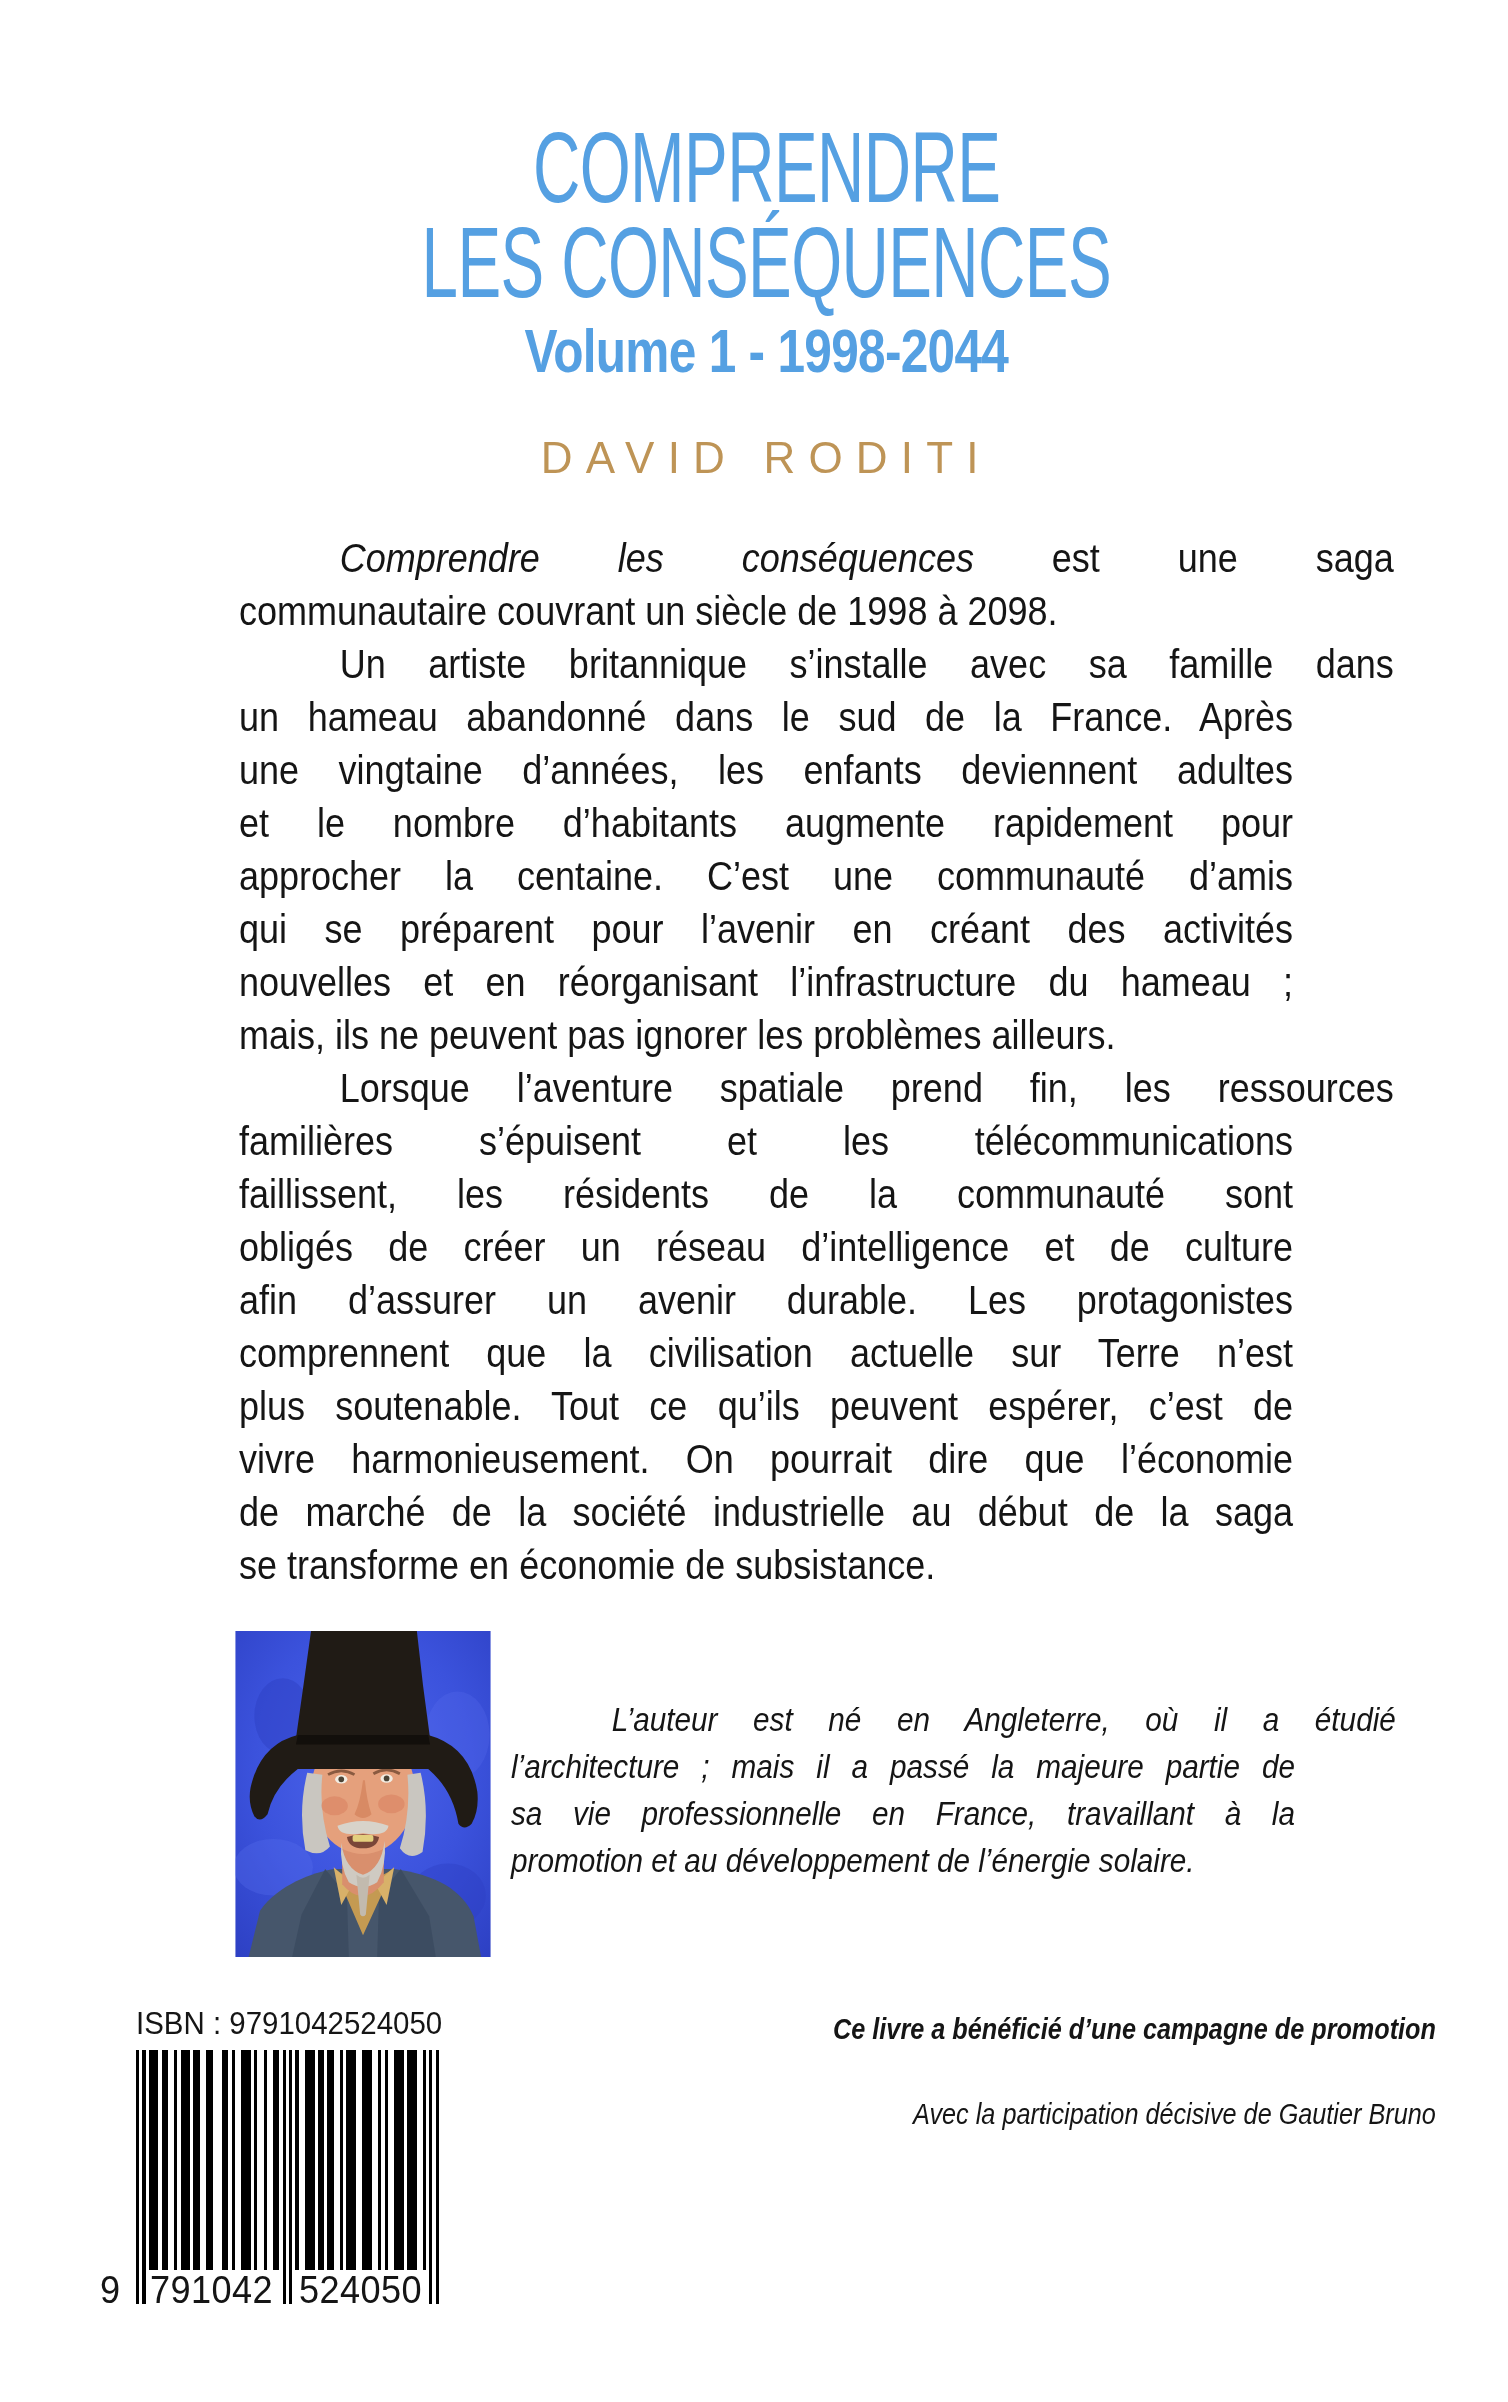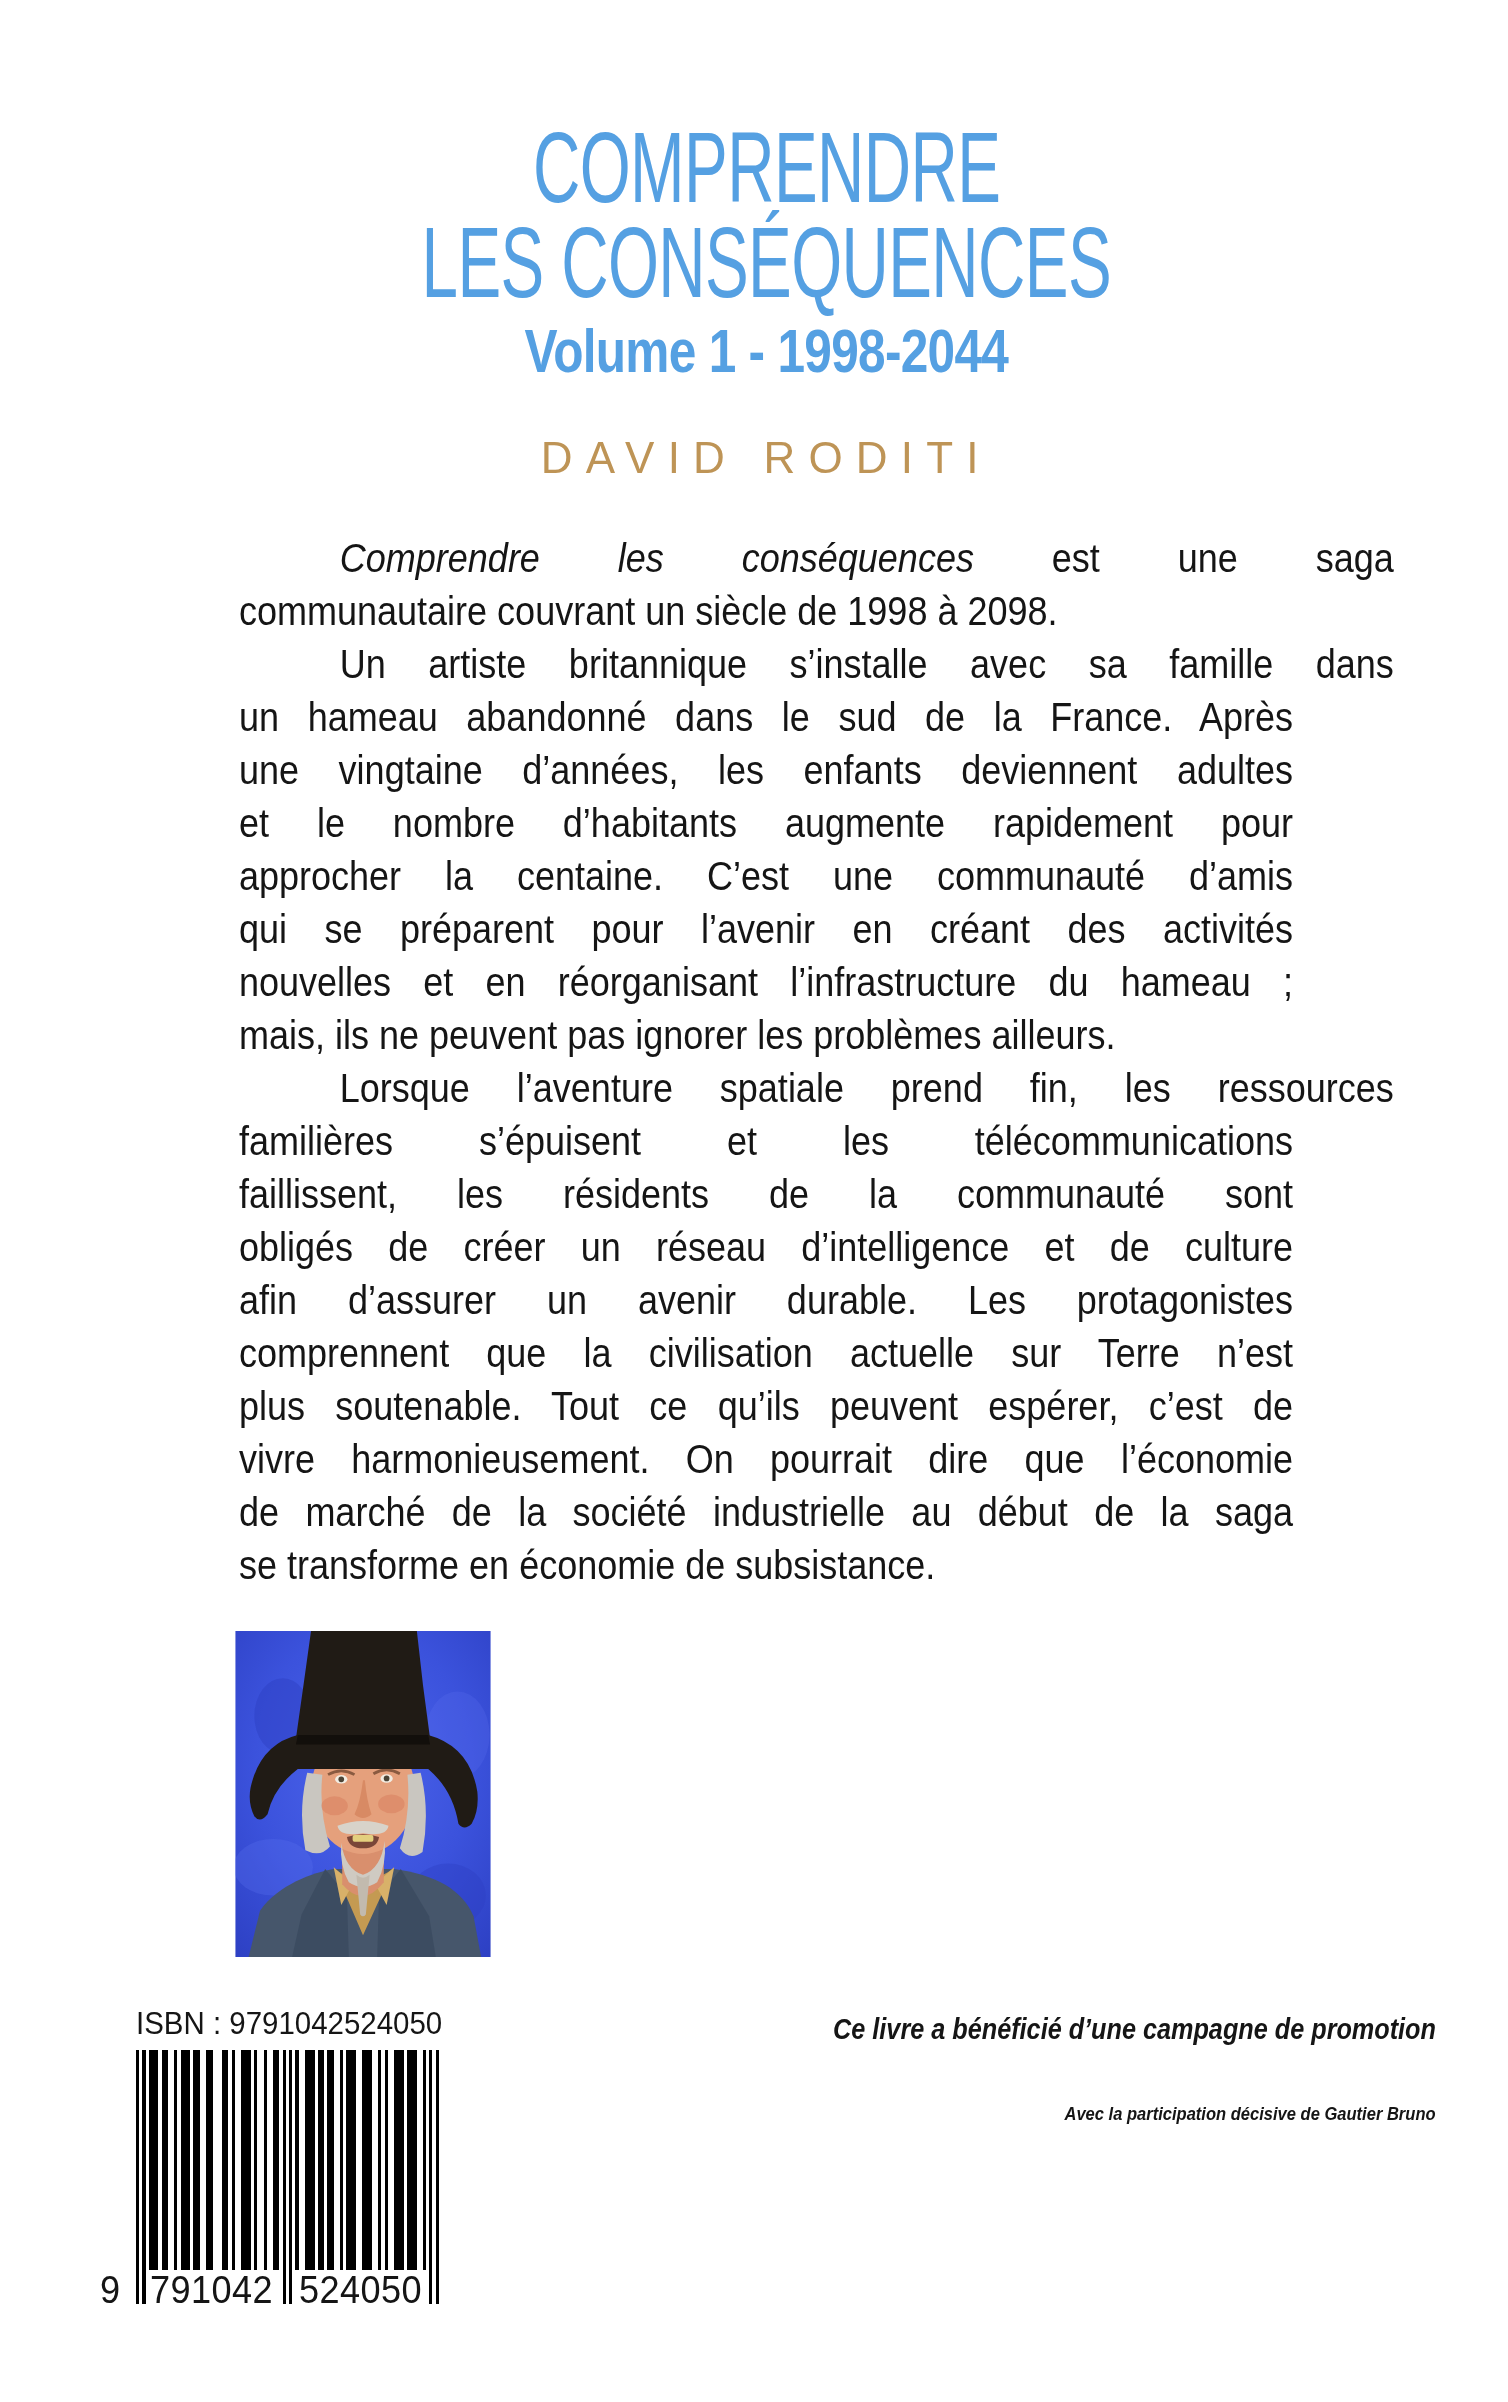--- a/index.html
+++ b/index.html
@@ -30,21 +30,21 @@
               transform:scaleX(0.95);transform-origin:0 0;}
   .barcode{position:absolute;left:136px;top:2050px;width:305px;height:254px;display:flex;align-items:flex-start;}
   .bc-digit{position:absolute;font-size:38px;white-space:nowrap;transform:scaleX(0.95);transform-origin:0 0;}
   .bc-first{left:100px;top:2269px;}
   .bc-g1{left:150px;top:2269px;width:129px;display:flex;justify-content:space-between;}
   .bc-g2{left:299px;top:2269px;width:129px;display:flex;justify-content:space-between;}
   .footer-right{position:absolute;right:72px;top:2008px;width:719px;text-align:right;}
   .fr-line{white-space:nowrap;}
   .fr-line>span{display:inline-block;transform:scaleX(0.87);transform-origin:100% 50%;}
   .promo{font-size:29px;font-weight:700;font-style:italic;line-height:42px;}
-  .participation{font-size:19px;font-weight:700;font-style:italic;line-height:38px;margin-top:45px;}
+  .participation{font-size:29px;font-weight:400;font-style:italic;line-height:38px;margin-top:45px;}
   .price{font-size:42px;font-weight:700;font-style:italic;line-height:51px;margin-top:78px;}
   .website{font-size:42px;font-weight:700;font-style:italic;line-height:53px;}
 </style>
 </head>
 <body>
 
 <div class="page">
 
   <div class="centered t1">
     <span class="t-line title-blue" style="color: rgb(85, 160, 226);">COMPRENDRE</span>
@@ -127,20 +127,26 @@
       <rect x="124" y="216" width="22" height="7" rx="2" fill="#e3cf7e"></rect>
       <path d="M112,224 Q116,252 135,258 Q154,252 158,222 Q160,248 150,266 Q135,276 120,266 Q110,248 112,224 Z" fill="#cfcac2"></path>
       <path d="M128,258 L132,300 Q135,304 138,300 L142,258 Q135,264 128,258 Z" fill="#c2baae"></path>
 
       <path d="M80,0 L192,0 Q198,58 206,114 L64,114 Q72,58 80,0 Z" fill="#201b15"></path>
       <path d="M16,166 Q26,120 66,110 L204,110 Q248,122 256,170 Q258,190 250,204 Q242,212 236,204 Q230,168 204,146 L66,146 Q40,166 34,194 Q26,204 20,196 Q13,182 16,166 Z" fill="#201b15"></path>
       <path d="M66,110 L204,110 L206,120 L64,120 Z" fill="#120f0b"></path>
     </svg>
   </div>
 
+  <div class="bio" id="bio">
+      <div class="bio-line just ind">L’auteur est né en Angleterre, où il a étudié</div>
+      <div class="bio-line just">l’architecture ; mais il a passé la majeure partie de</div>
+      <div class="bio-line just">sa vie professionnelle en France, travaillant à la</div>
+      <div class="bio-line nojust">promotion et au développement de l’énergie solaire.</div>
+    </div>
 
   <div class="isbn-label">ISBN : 9791042524050</div>
   <div class="barcode" id="barcode">
       <span style="width: 3.2px; height: 254px; background: rgb(0, 0, 0); flex: 0 0 auto;"></span>
       <span style="width: 3.2px; height: 254px; background: transparent; flex: 0 0 auto;"></span>
       <span style="width: 3.2px; height: 254px; background: rgb(0, 0, 0); flex: 0 0 auto;"></span>
       <span style="width: 3.2px; height: 220px; background: transparent; flex: 0 0 auto;"></span>
       <span style="width: 3.2px; height: 220px; background: rgb(0, 0, 0); flex: 0 0 auto;"></span>
       <span style="width: 3.2px; height: 220px; background: rgb(0, 0, 0); flex: 0 0 auto;"></span>
       <span style="width: 3.2px; height: 220px; background: rgb(0, 0, 0); flex: 0 0 auto;"></span>

